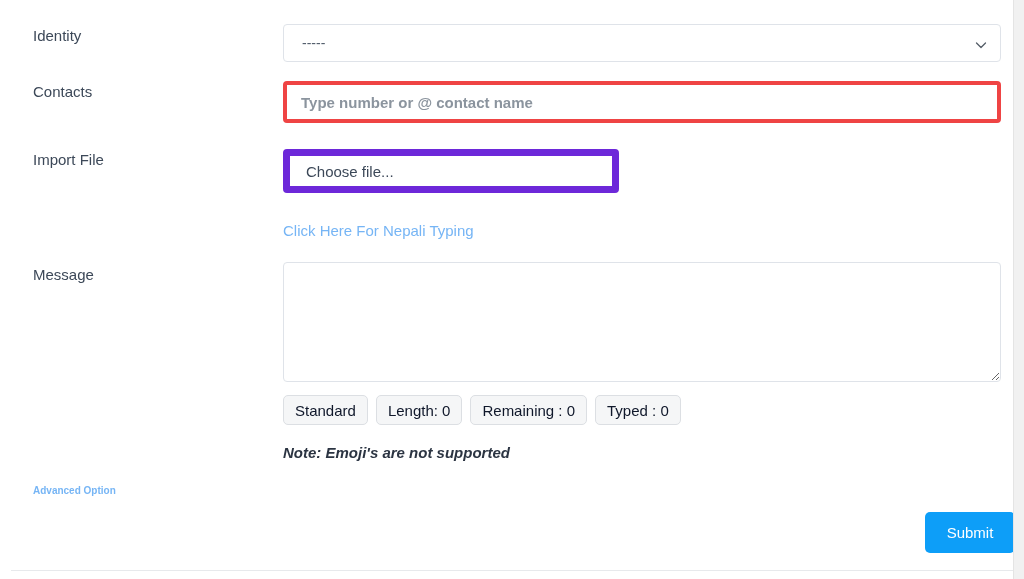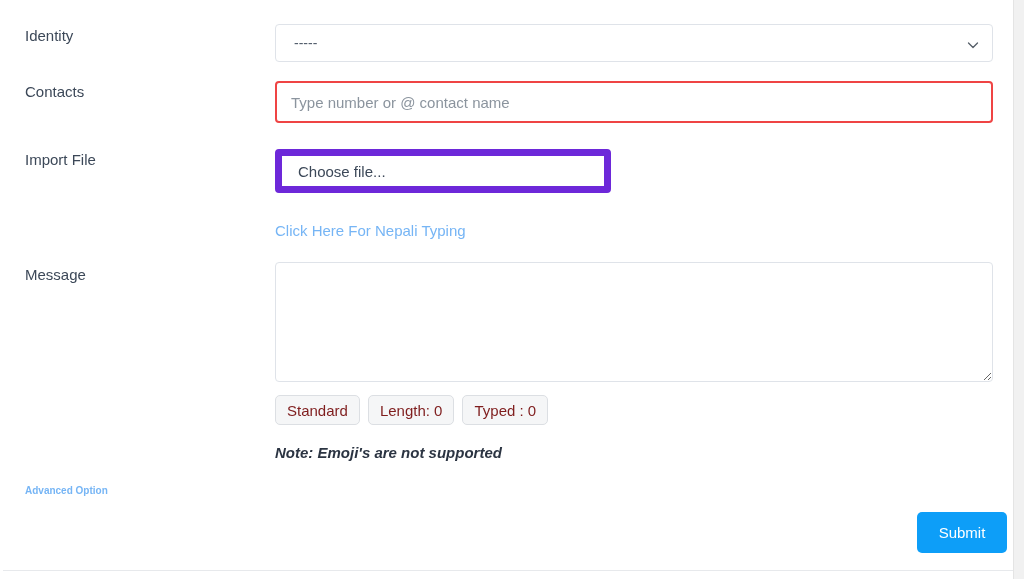--- a/index.html
+++ b/index.html
@@ -13,21 +13,21 @@
     overflow: hidden;
     font-family: "Liberation Sans", sans-serif;
     font-size: 15px;
     color: #3c4858;
     position: relative;
   }
 
   
   .page {
     position: absolute;
-    top: 0; left: 3px;
+    top: 0; left: 11px;
     width: 1013px;
     height: 579px;
     background: #ffffff;
     box-sizing: border-box;
   }
 
   
   .scrollbar-track {
     position: absolute;
     top: 0;
@@ -112,29 +112,30 @@
     width: 12px;
     height: 12px;
     pointer-events: none;
   }
 
   
   .text-input {
     width: 718px;
     height: 42px;
     box-sizing: border-box;
-    border: 2px solid #ef4444;
+    border: 4px solid #ef4444;
     border-radius: 4px;
     background: #ffffff;
     padding: 0 14px;
     font-family: "Liberation Sans", sans-serif;
     font-size: 15px;
     color: #3c4858;
     outline: none;
     display: block;
+    font-weight: bold;
   }
   .text-input::placeholder {
     color: #8b949e;
     opacity: 1;
   }
 
   
   .file-group {
     display: flex;
     width: 336px;
@@ -211,21 +212,21 @@
   }
   .badge {
     display: inline-flex;
     align-items: center;
     height: 30px;
     padding: 0 11px;
     border: 1px solid #dcdfe3;
     border-radius: 5px;
     background: #f5f6f7;
     font-size: 15px;
-    color: #7f1d1d;
+    color: #0f172a;
     white-space: nowrap;
     box-sizing: border-box;
   }
 
   .note {
     font-size: 15px;
     font-weight: bold;
     color: #2b3442;
     white-space: nowrap;
     font-style: italic;
@@ -295,20 +296,21 @@
       <div class="control-col" style="top:-3px;">
         <textarea class="message-area" placeholder="" style=""></textarea>
       </div>
     </div>
 
     <div class="form-row" style="top:395px;">
       <div class="control-col">
         <div class="badge-row">
           <span class="badge">Standard</span>
           <span class="badge">Length: 0</span>
+          <span class="badge">Remaining : 0</span>
           <span class="badge">Typed : 0</span>
         </div>
       </div>
     </div>
 
     <div class="form-row" style="top:444px;">
       <div class="control-col">
         <div class="note">Note: Emoji's are not supported</div>
       </div>
     </div>

